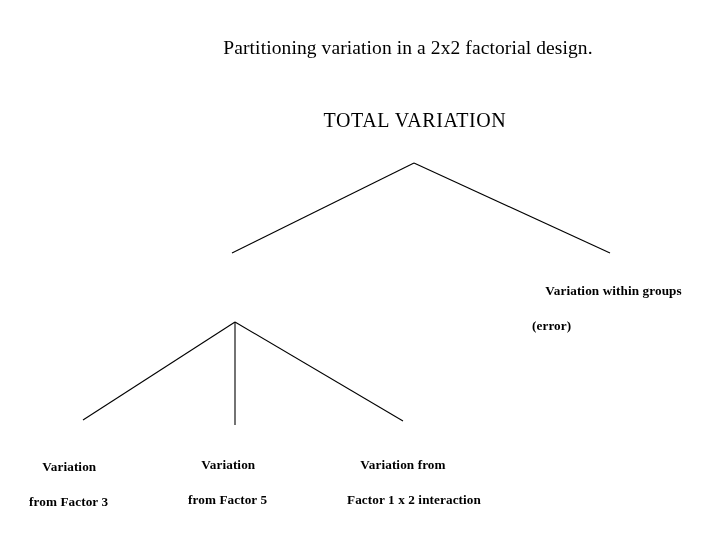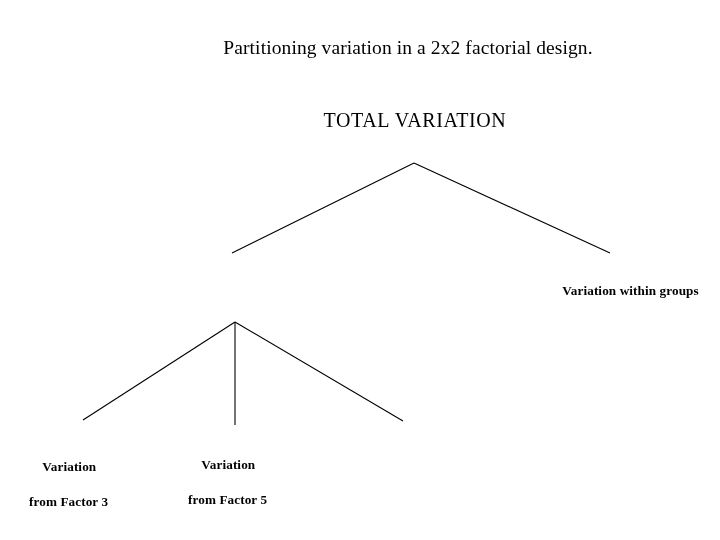--- a/index.html
+++ b/index.html
@@ -57,21 +57,21 @@
   .branch-label {
     font-size: 13.2px;
     font-weight: bold;
     letter-spacing: 0.1px;
   }
   .branch-label .line2 {
     display: block;
     margin-top: 8px;
   }
   #label-between-groups { left: 104px; top: 282px; }
-  #label-within-groups  { left: 549px; top: 271px; }
+  #label-within-groups  { left: 532px; top: 271px; }
   #label-factor1        { left: 29px;  top: 447px; }
   #label-factor2        { left: 188px; top: 445px; }
   #label-interaction    { left: 347px; top: 445px; }
 </style>
 </head>
 <body>
 
 <div id="canvas" style="background: rgb(255, 255, 255); color: rgb(0, 0, 0);">
 
   <svg id="connectors" viewBox="0 0 720 540" width="720" height="540" xmlns="http://www.w3.org/2000/svg">
@@ -82,26 +82,31 @@
     <line x1="235" y1="322" x2="403" y2="421" stroke="#000000"></line>
   </svg>
 
   <div class="node diagram-title">Partitioning variation in a 2x2 factorial design.</div>
 
   <div class="node root-label">TOTAL VARIATION</div>
 
 
   <div class="node branch-label" id="label-within-groups">
     <span class="line1">Variation within groups</span>
+    <span class="line2">(error)</span>
   </div>
 
   <div class="node branch-label" id="label-factor1">
     <span class="line1">Variation</span>
     <span class="line2">from Factor 3</span>
   </div>
 
   <div class="node branch-label" id="label-factor2">
     <span class="line1">Variation</span>
     <span class="line2">from Factor 5</span>
   </div>
 
+  <div class="node branch-label" id="label-interaction">
+    <span class="line1">Variation from</span>
+    <span class="line2">Factor 1 x 2 interaction</span>
+  </div>
 
 </div>
 
 </body></html>

